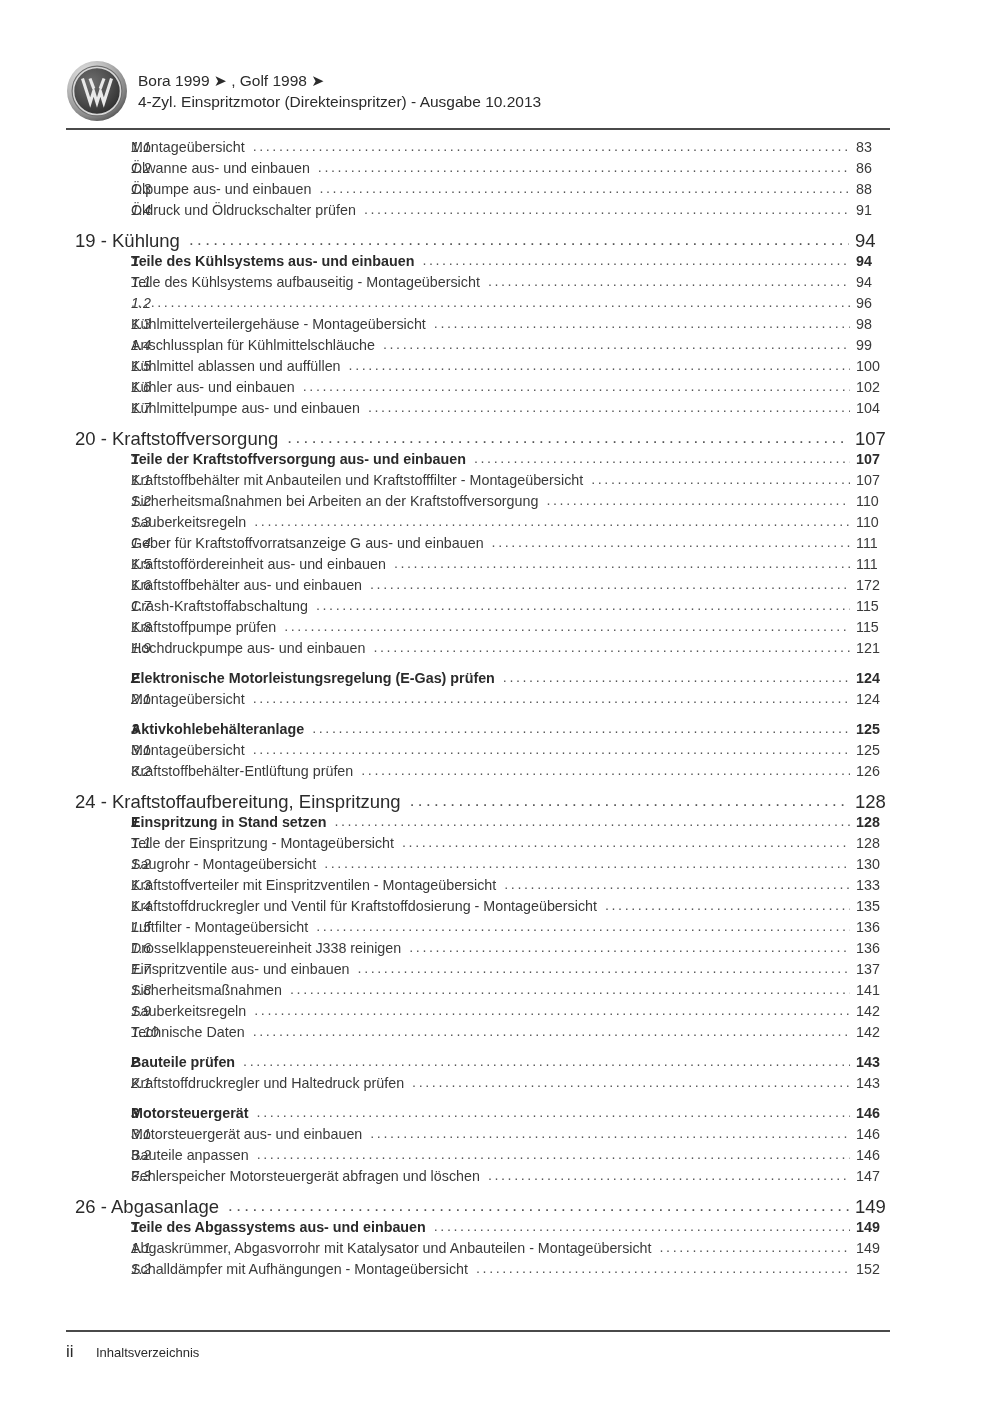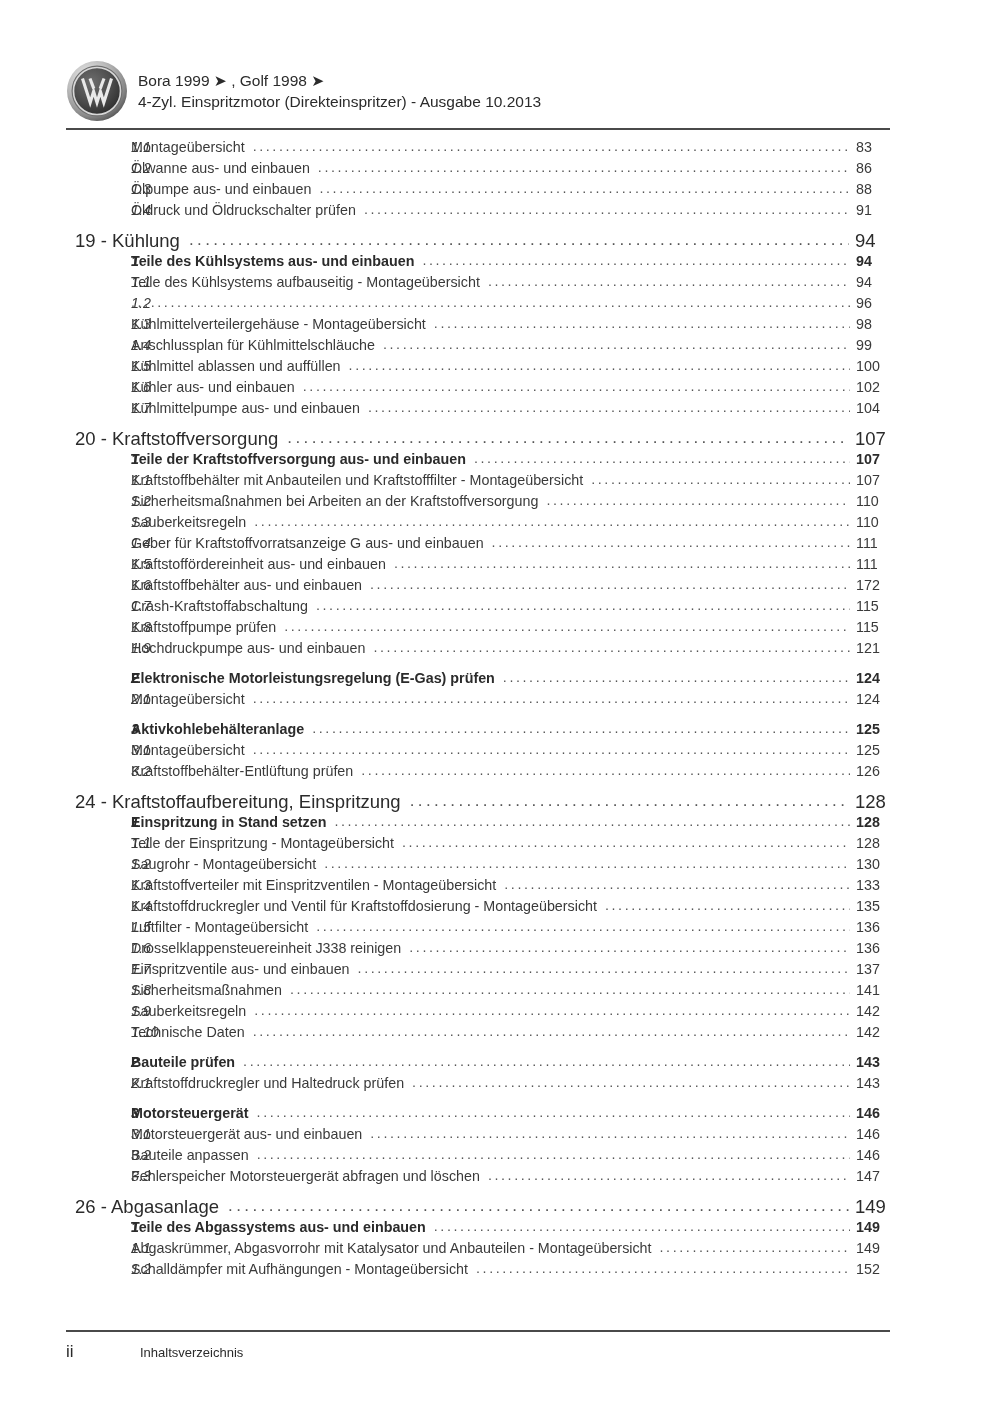--- a/index.html
+++ b/index.html
@@ -172,21 +172,20 @@
     height: 0;
     border-top: 2.4px solid #4a4a4a;
   }
   .footer {
     position: absolute;
     left: 66px;
     top: 1342px;
     width: 824px;
     display: flex;
     align-items: baseline;
-    gap: 44px;
   }
   .footer-pageno {
     font-size: 17px;
     font-weight: normal;
     color: #2b2b2b;
     width: 30px;
   }
   .footer-label {
     font-size: 13px;
     color: #2b2b2b;

